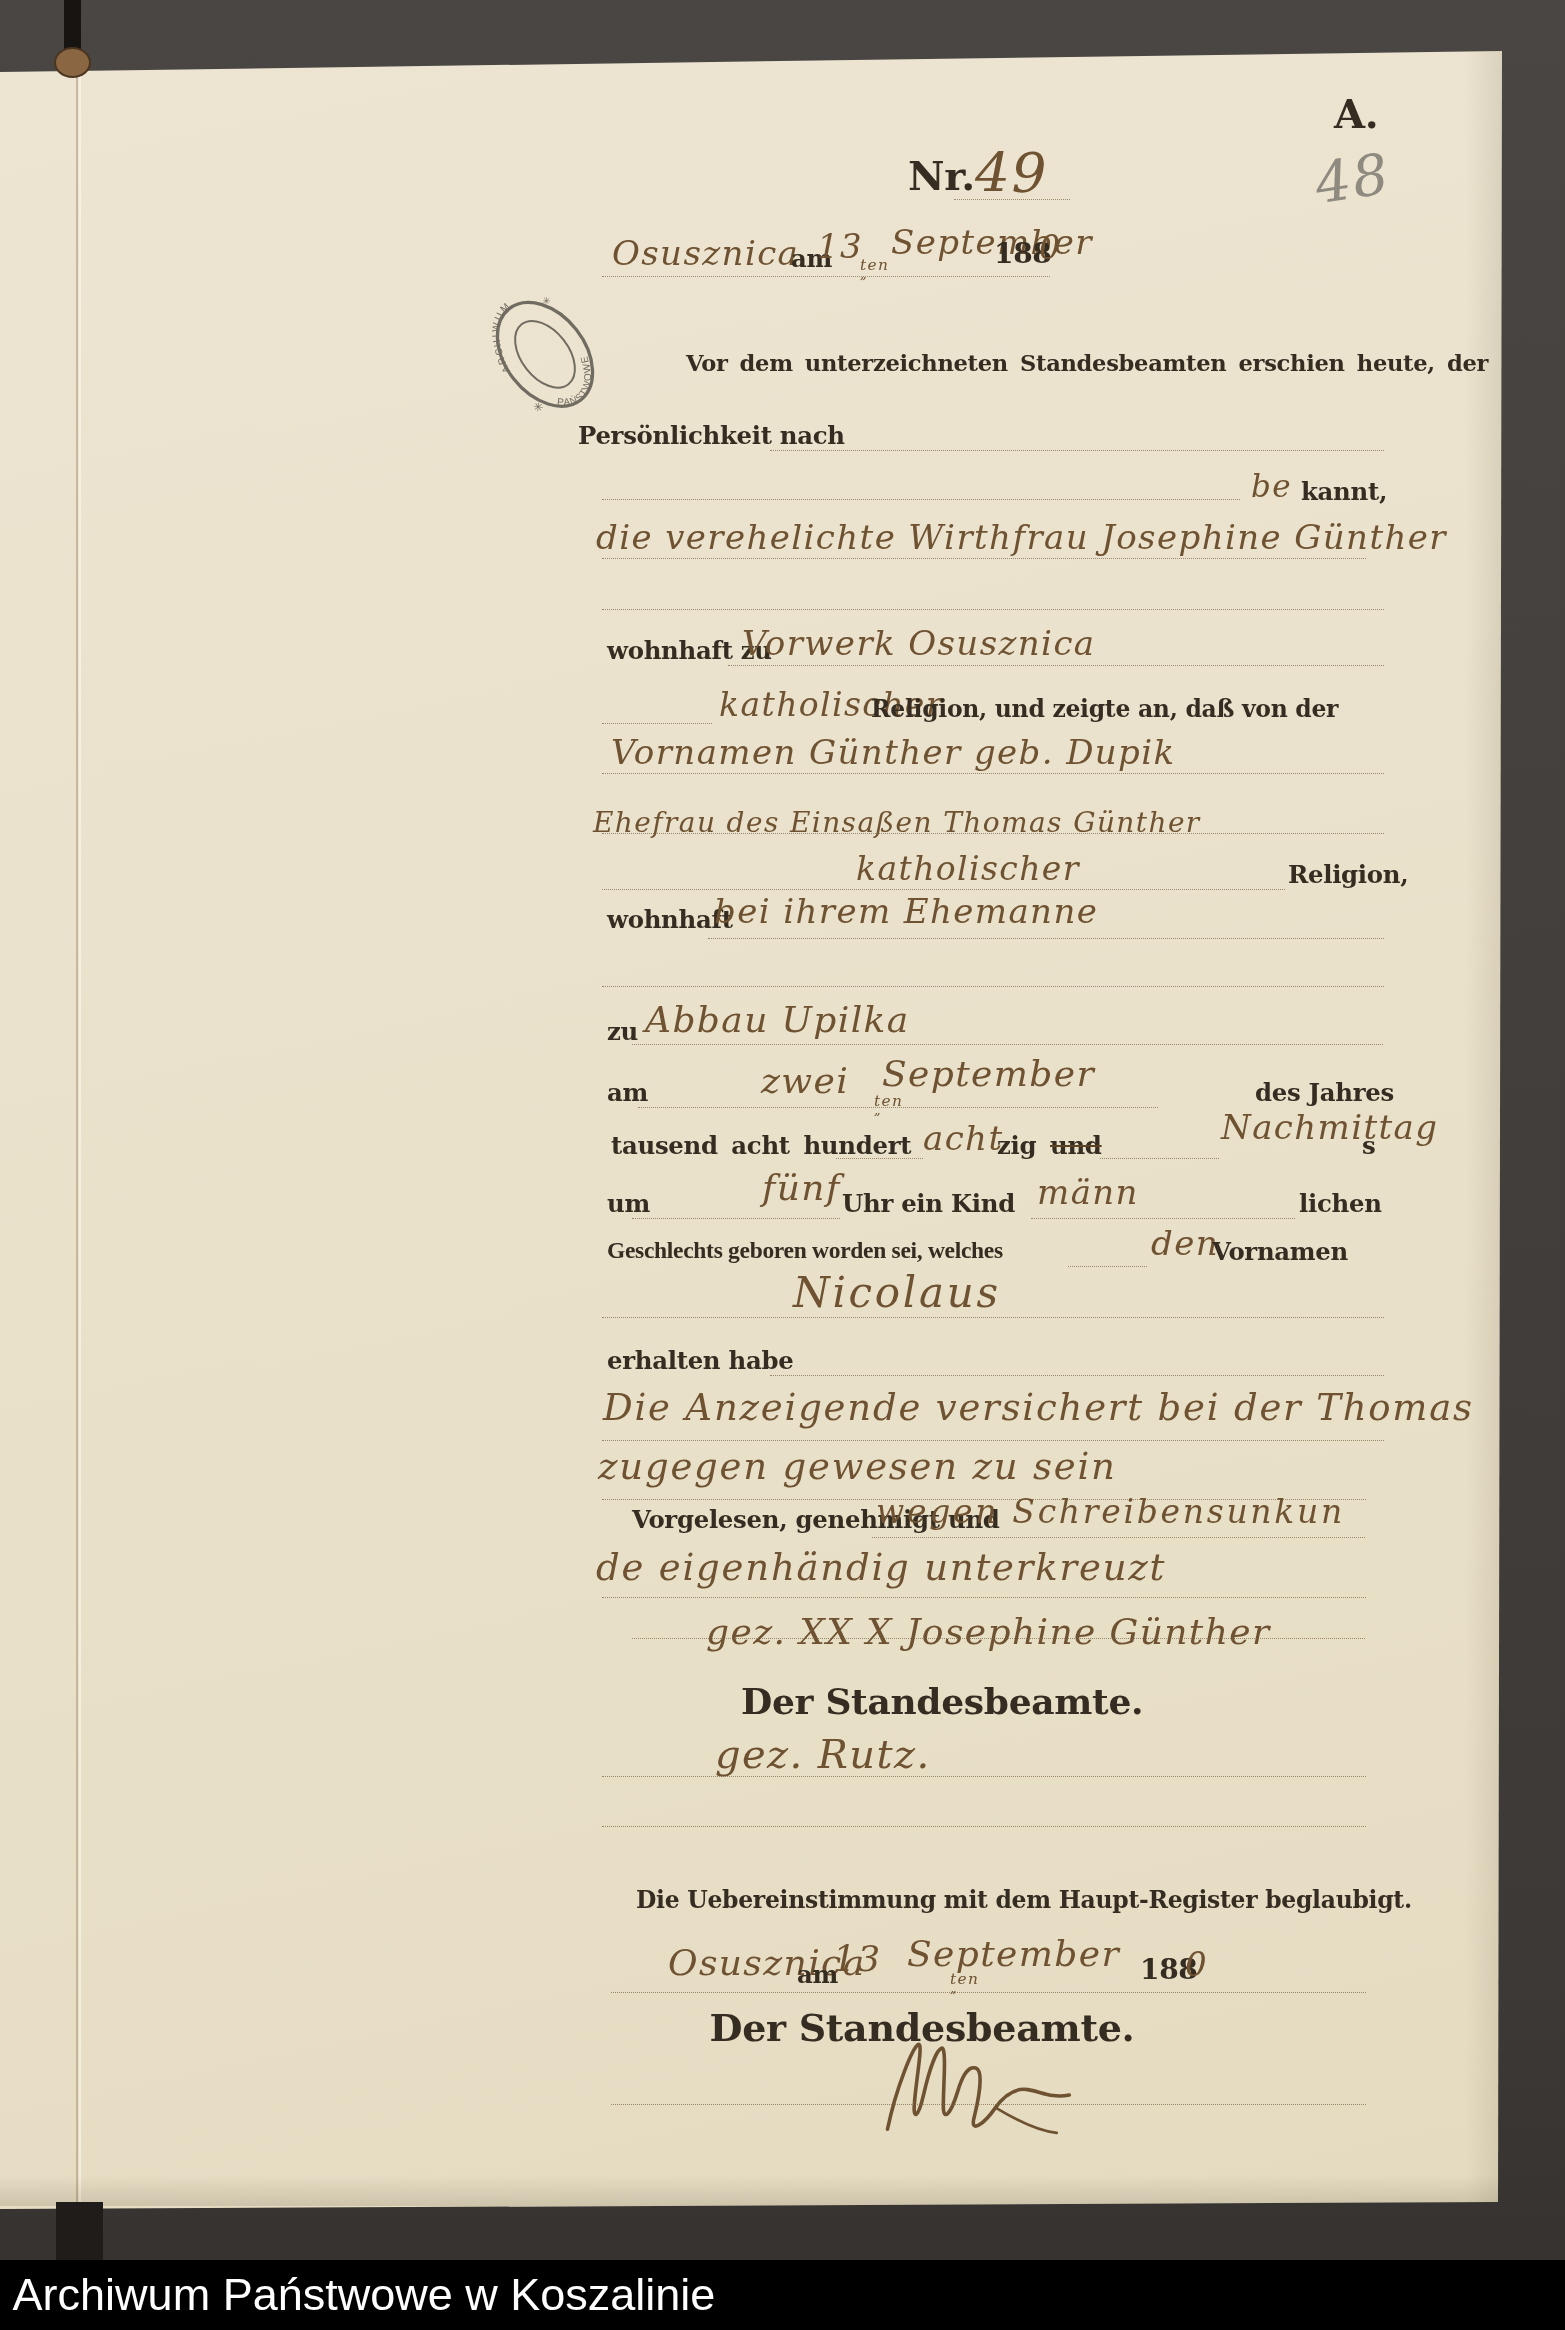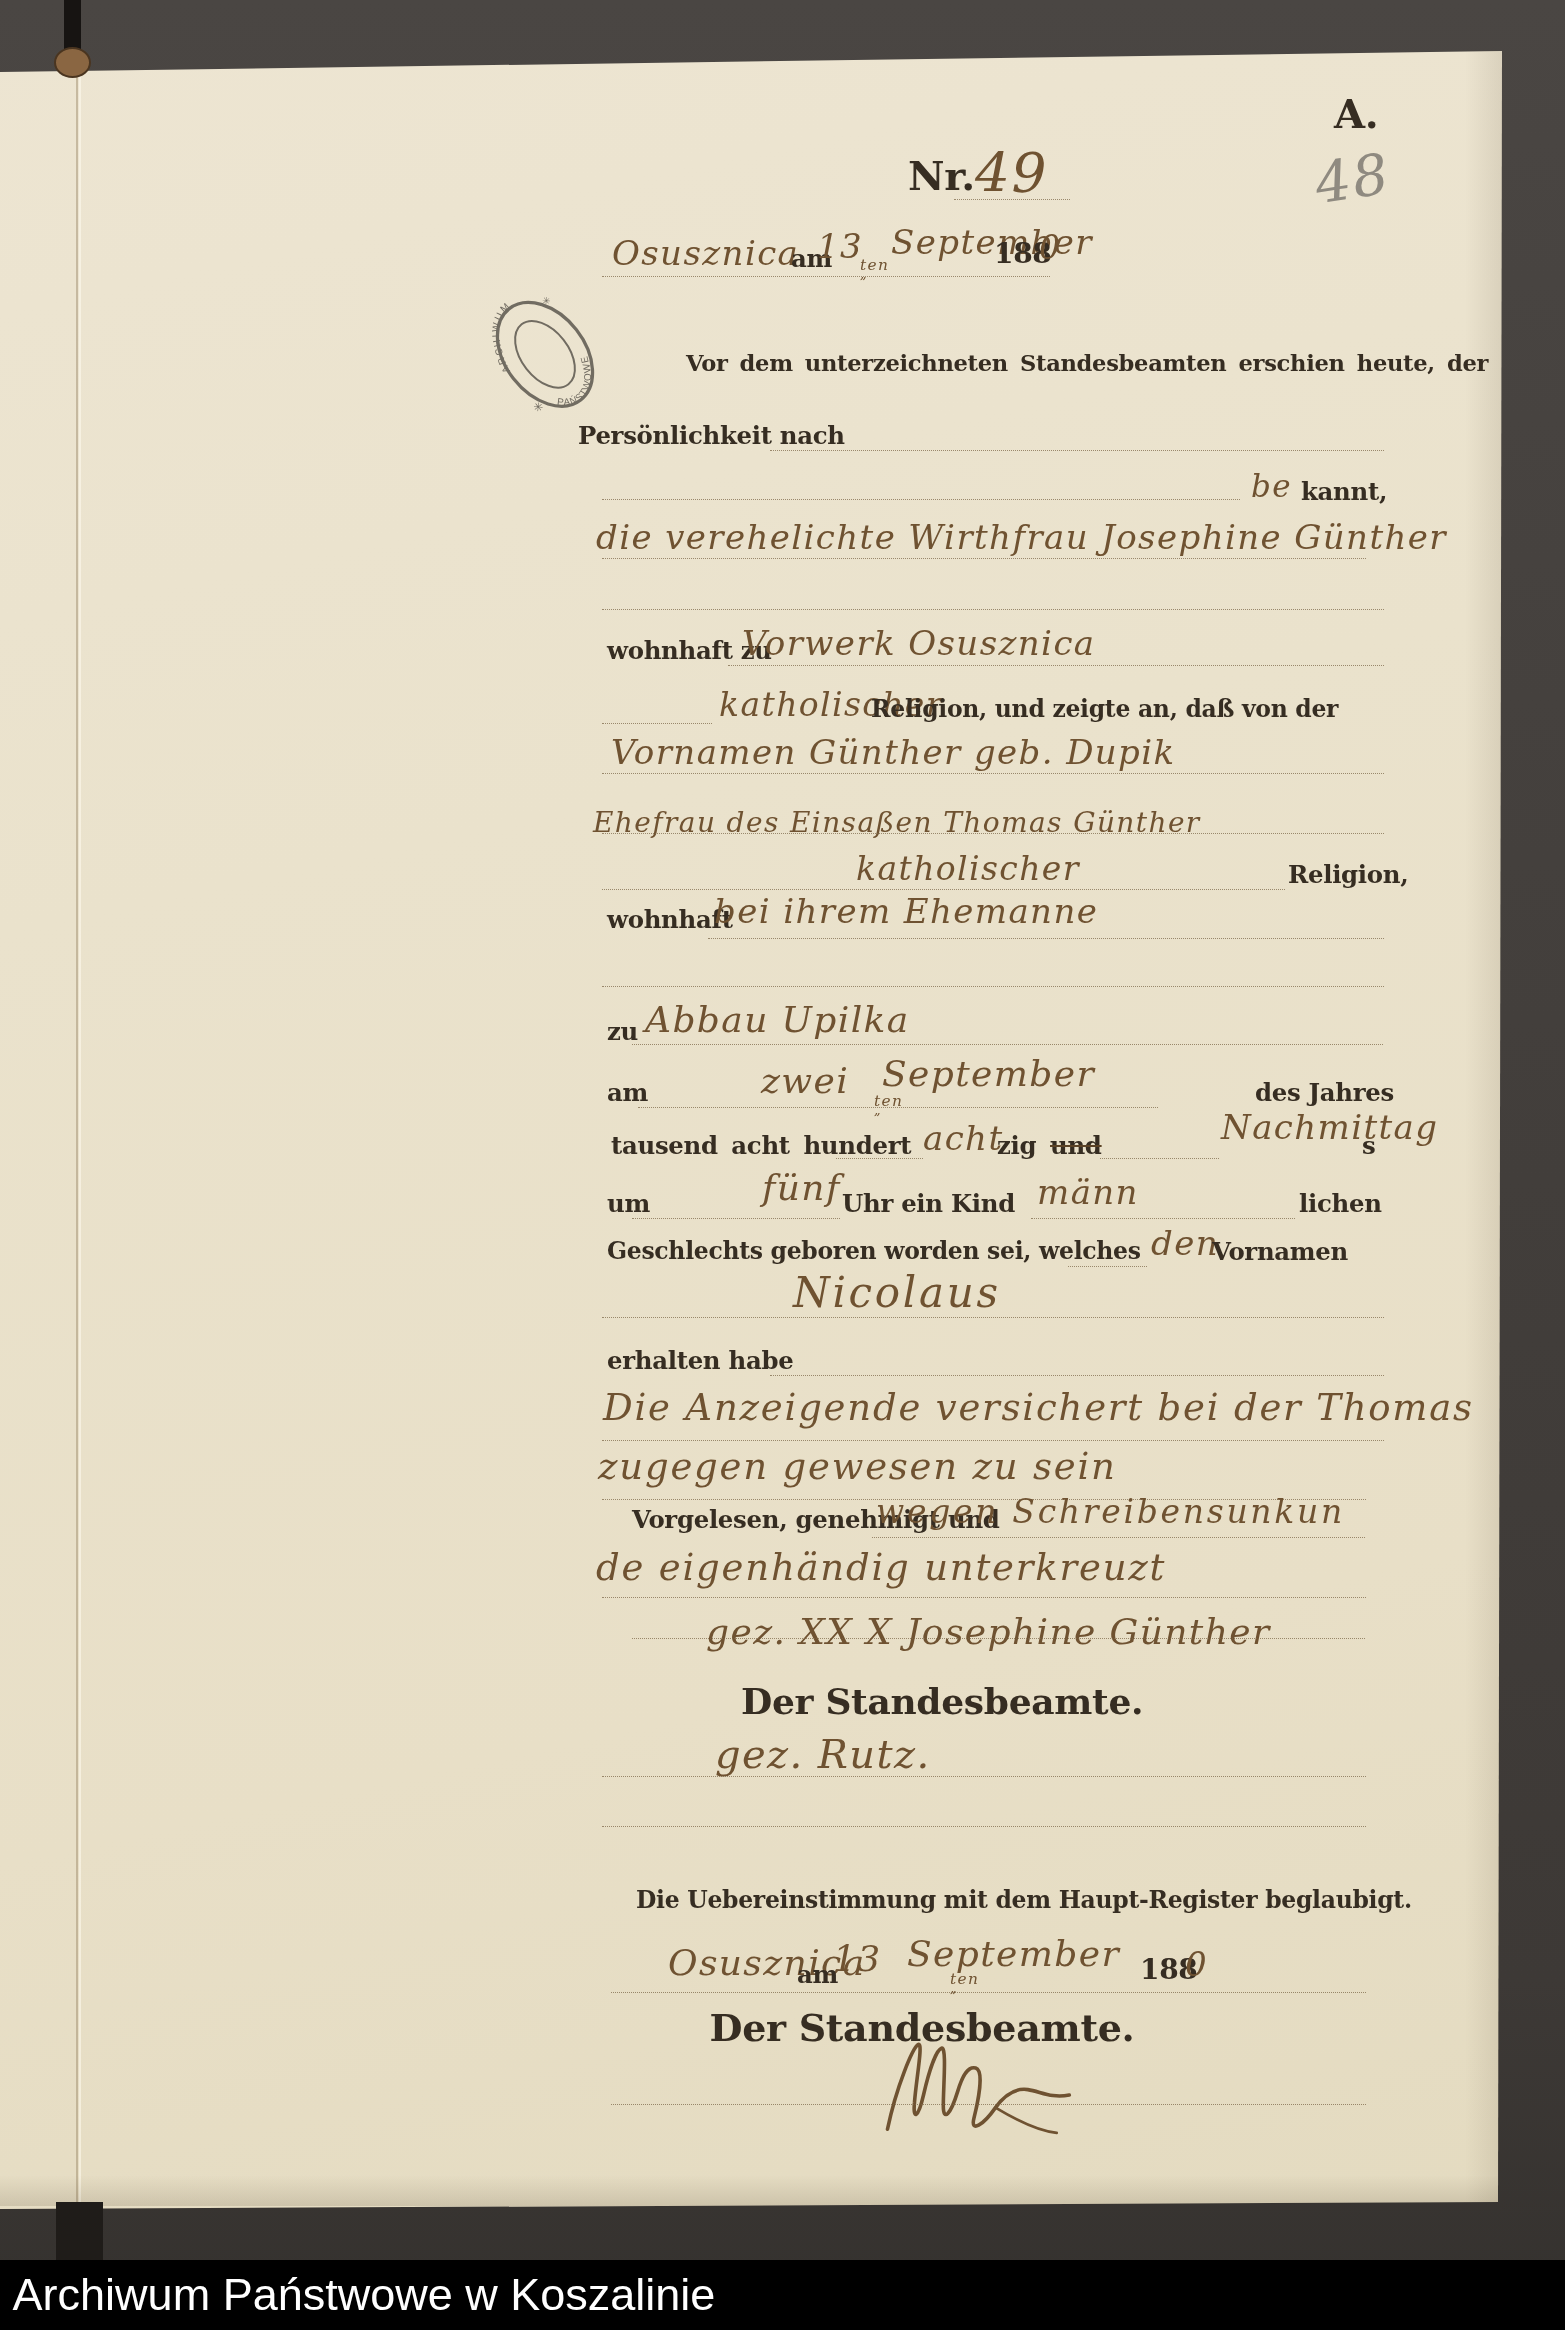--- a/index.html
+++ b/index.html
@@ -160,21 +160,21 @@
   
   <span class="abs fr" style="left:607px;top:1189px;font-size:24.4px;">um</span>
   <span class="abs hw" style="left:762px;top:1167px;font-size:36px;">fünf</span>
   <span class="abs fr" style="left:842px;top:1189px;font-size:24.4px;">Uhr ein Kind</span>
   <span class="abs hw" style="left:1037px;top:1172px;font-size:34px;">männ</span>
   <span class="abs fr" style="left:1299px;top:1189px;font-size:24.4px;">lichen</span>
   <div class="dl" style="left:632px;top:1218px;width:208px;"></div>
   <div class="dl" style="left:1031px;top:1218px;width:264px;"></div>
 
   
-  <span class="abs fr" style="left:607px;top:1237px;font-size:23.5px;">Geschlechts geboren worden sei, welches</span>
+  <span class="abs fr" style="left:607px;top:1237px;font-size:23.5px;font-family:Liberation Serif, serif;">Geschlechts geboren worden sei, welches</span>
   <span class="abs hw" style="left:1151px;top:1223px;font-size:34px;">den</span>
   <span class="abs fr" style="left:1212px;top:1237px;font-size:24.4px;">Vornamen</span>
   <div class="dl" style="left:1068px;top:1266px;width:79px;"></div>
 
   
   <span class="abs hw" style="left:793px;top:1268px;font-size:42px;letter-spacing:2.7px;">Nicolaus</span>
   <div class="dl" style="left:602px;top:1317px;width:782px;"></div>
 
   
   <span class="abs fr" style="left:607px;top:1346px;font-size:24.4px;">erhalten habe</span>

